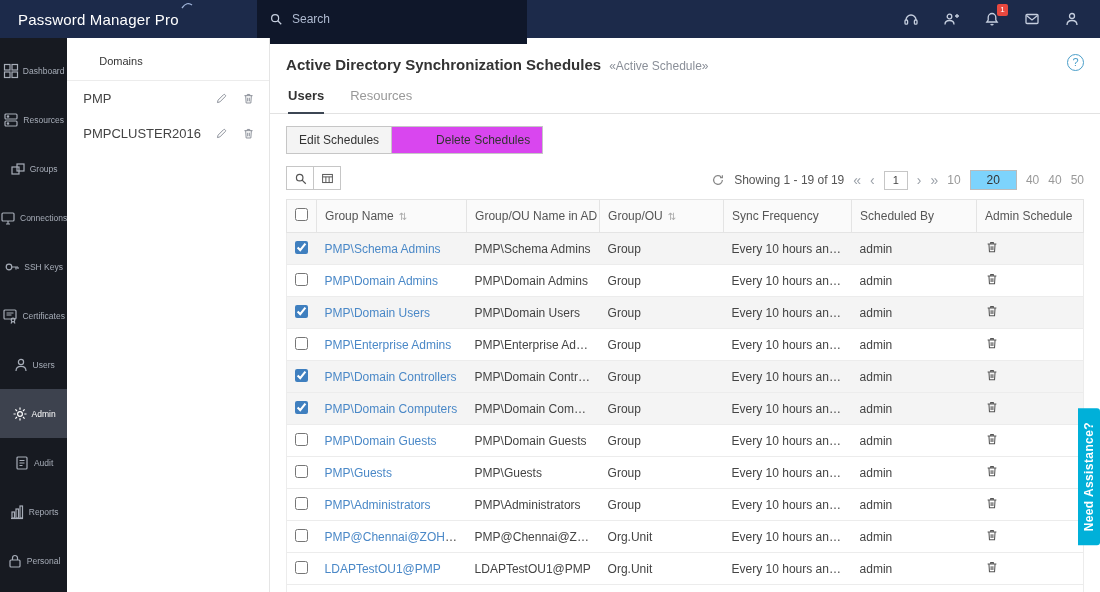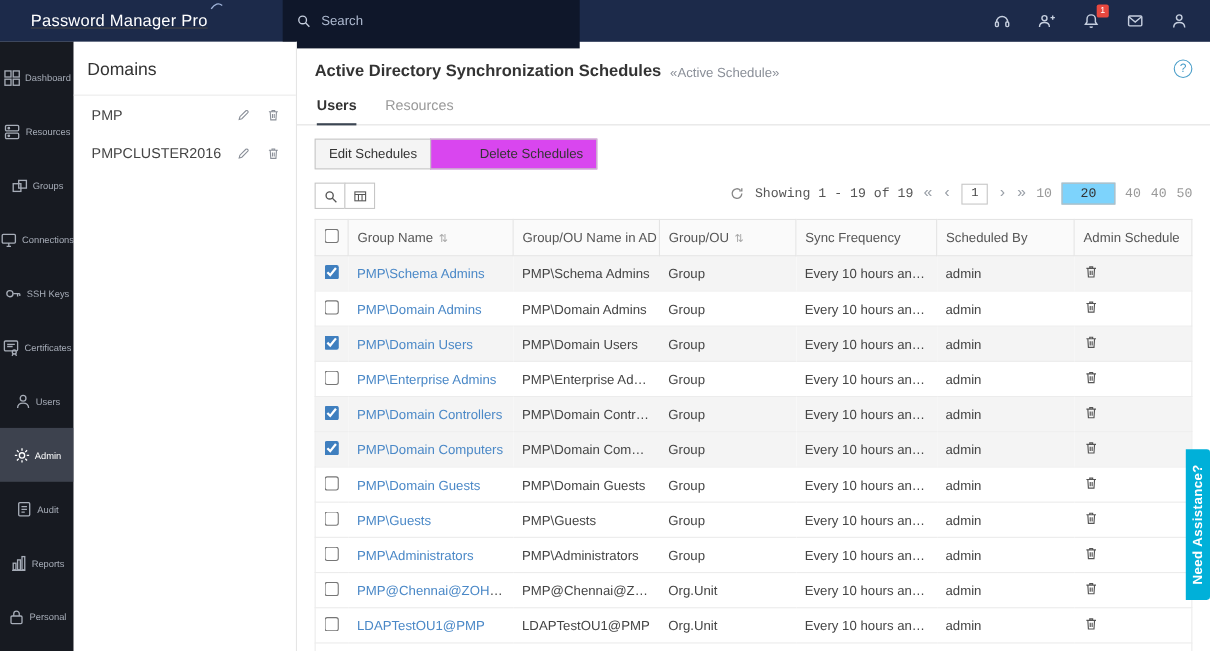--- a/index.html
+++ b/index.html
@@ -2,21 +2,21 @@
 <html><head>
 <meta charset="utf-8">
 <style>
   * { box-sizing: border-box; margin: 0; padding: 0; }
   html,body { width:1100px; height:592px; overflow:hidden; }
   body { font-family:"Liberation Sans", sans-serif; background:#fff; position:relative; font-size:12px; color:#444; }
   svg { display:block; }
 
   
   .topbar { height:38px; background:#1c2a4a; display:flex; align-items:center; }
-  .logo-wrap { width:257px; flex:0 0 257px; display:flex; align-items:flex-start; padding-left:28px;text-decoration:underline; }
+  .logo-wrap { width:257px; flex:0 0 257px; display:flex; align-items:flex-start; padding-left:18px; }
   .logo { color:#fff; font-size:15px; letter-spacing:.2px; white-space:nowrap; }
   .logo-swoosh { margin-left:2px; margin-top:-10px; }
   .search-strip { flex:0 0 270px; height:50px; background:#0f172a; display:flex; align-items:center; padding:0 12px; gap:9px; }
   .search-strip input { background:transparent; border:none; outline:none; color:#dfe5ef; font-size:12px; width:200px; }
   .search-strip input::placeholder { color:#aebad0; }
   .top-spacer { flex:1; }
   .top-icons { display:flex; align-items:center; gap:24px; padding-right:20px; color:#c6cfdf; }
   .top-icon { position:relative; cursor:pointer; }
   .badge { position:absolute; top:-7px; right:-8px; background:#e8483f; color:#fff; font-size:8px; line-height:10px; min-width:11px; text-align:center; padding:1px 2px; border-radius:2px; }
 
@@ -24,41 +24,41 @@
   .layout { display:flex; height:554px; }
 
   
   .sidebar { flex:0 0 55px; background:#171a21; color:#a7adb8; display:flex; flex-direction:column; padding-top:8px; }
   .side-item { height:49px; display:flex; flex-direction:row; align-items:center; justify-content:center; gap:4px; cursor:pointer; }
   .side-item .slabel { font-size:8.5px; text-align:center; }
   .side-item.active { background:#3d424e; color:#fff; }
 
   
   .domains { flex:0 0 202px; border-right:1px solid #e5e5e5; background:#fff; }
-  .domains-header { font-size:16px; color:#333; padding:17px 12px 13px; border-bottom:1px solid #ececec; }
+  .domains-header { font-size:11px; color:#333; padding:17px 32px 13px; border-bottom:1px solid #ececec; }
   .domain-item { display:flex; align-items:center; padding:10px 14px 10px 16px; font-size:13px; color:#444; }
   .domain-item .dname { flex:1; cursor:pointer; }
   .d-icon { color:#8a8f98; cursor:pointer; margin-left:14px; }
 
   
   .content { flex:1; position:relative; overflow:hidden; }
   .content-header { padding:18px 16px 0; display:flex; align-items:flex-end; }
   .page-title { font-size:15px; color:#333; font-weight:bold; }
   .page-subtitle { font-size:12px; color:#8a8f98; margin-left:8px; cursor:pointer; }
   .help { position:absolute; right:16px; top:16px; width:17px; height:17px; border:1px solid #4a9ec9; color:#4a9ec9; border-radius:50%; font-size:11px; line-height:15px; text-align:center; cursor:pointer; }
 
   .tabs { display:flex; gap:26px; padding:0 18px; margin-top:15px; border-bottom:1px solid #e2e2e2; }
   .tab { font-size:13px; color:#999; padding-bottom:9px; cursor:pointer; }
   .tab.active { color:#333; font-weight:bold; border-bottom:2px solid #3c4653; margin-bottom:-1px; }
 
   .actions { display:flex; padding:12px 16px 10px; }
   .btn { background:#f4f4f4; border:1px solid #c6c6c6; color:#333; font-size:12px; padding:6px 12px; cursor:pointer; font-family:inherit; }
   .btn + .btn { margin-left:-1px; background:#d946ef;padding-left:44px; }
 
-  .toolbar { display:flex; align-items:flex-start; padding:2px 16px 9px;font-family:Liberation Mono, monospace; }
+  .toolbar { display:flex; align-items:flex-end; padding:2px 16px 9px; }
   .tool-btn { width:28px; height:24px; background:#fff; border:1px solid #c6c6c6; display:flex; align-items:center; justify-content:center; cursor:pointer; color:#555; }
   .tool-btn + .tool-btn { margin-left:-1px; }
   .pager { margin-left:auto; display:flex; align-items:center; gap:9px; color:#666; }
   .refresh { color:#888; cursor:pointer; }
   .showing { font-size:12px; color:#555; }
   .pg-btn { color:#9aa0a8; font-size:14px; cursor:pointer; line-height:1; }
   .page-input { width:24px; height:19px; border:1px solid #c6c6c6; text-align:center; font-size:11px; color:#444; outline:none; font-family:inherit; }
   .size { font-size:12px; color:#999; cursor:pointer; }
   .size.selected { border:1px solid #bbb; color:#333; padding:2px 16px; background:#7dd3fc; }
 

